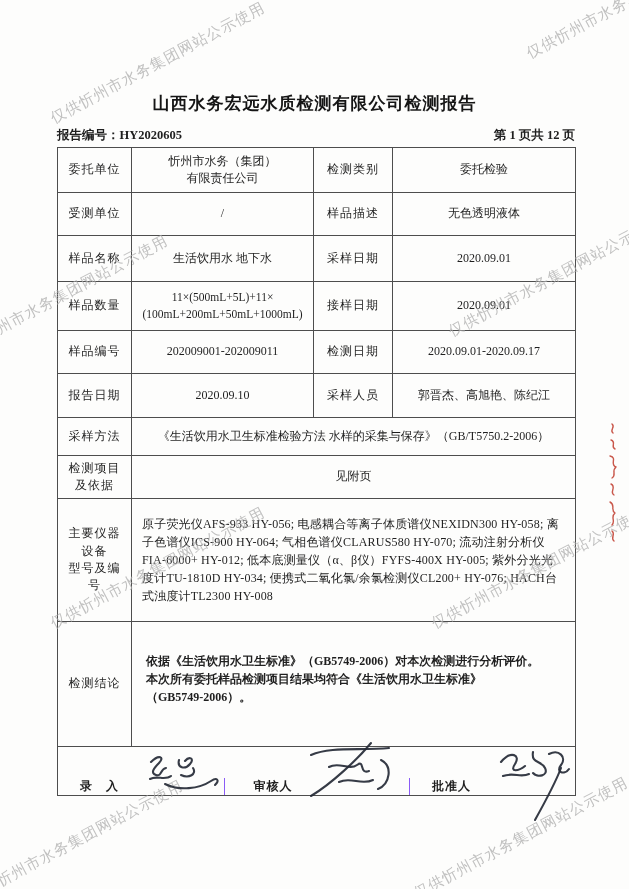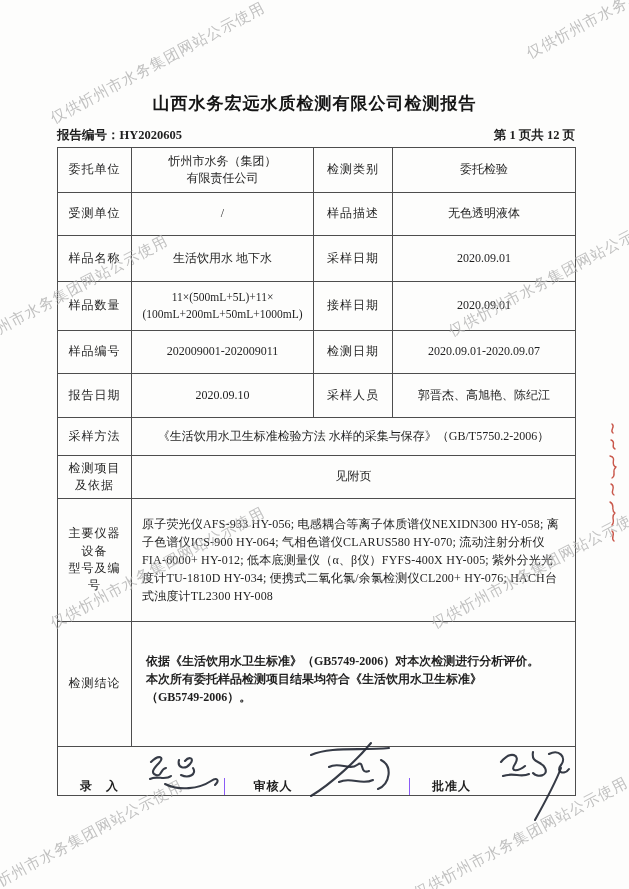--- a/index.html
+++ b/index.html
@@ -107,21 +107,21 @@
       <td class="lbl">样品数量</td>
       <td class="pre" style="font-size:11.5px">11×(500mL+5L)+11×
 (100mL+200mL+50mL+1000mL)</td>
       <td class="lbl">接样日期</td>
       <td>2020.09.01</td>
     </tr>
     <tr style="height:43px">
       <td class="lbl">样品编号</td>
       <td>202009001-202009011</td>
       <td class="lbl">检测日期</td>
-      <td>2020.09.01-2020.09.07</td>
+      <td>2020.09.01-2020.09.17</td>
     </tr>
     <tr style="height:44px">
       <td class="lbl">报告日期</td>
       <td>2020.09.10</td>
       <td class="lbl">采样人员</td>
       <td>郭晋杰、高旭艳、陈纪江</td>
     </tr>
     <tr style="height:38px">
       <td class="lbl">采样方法</td>
       <td colspan="3">《生活饮用水卫生标准检验方法 水样的采集与保存》（GB/T5750.2-2006）</td>

